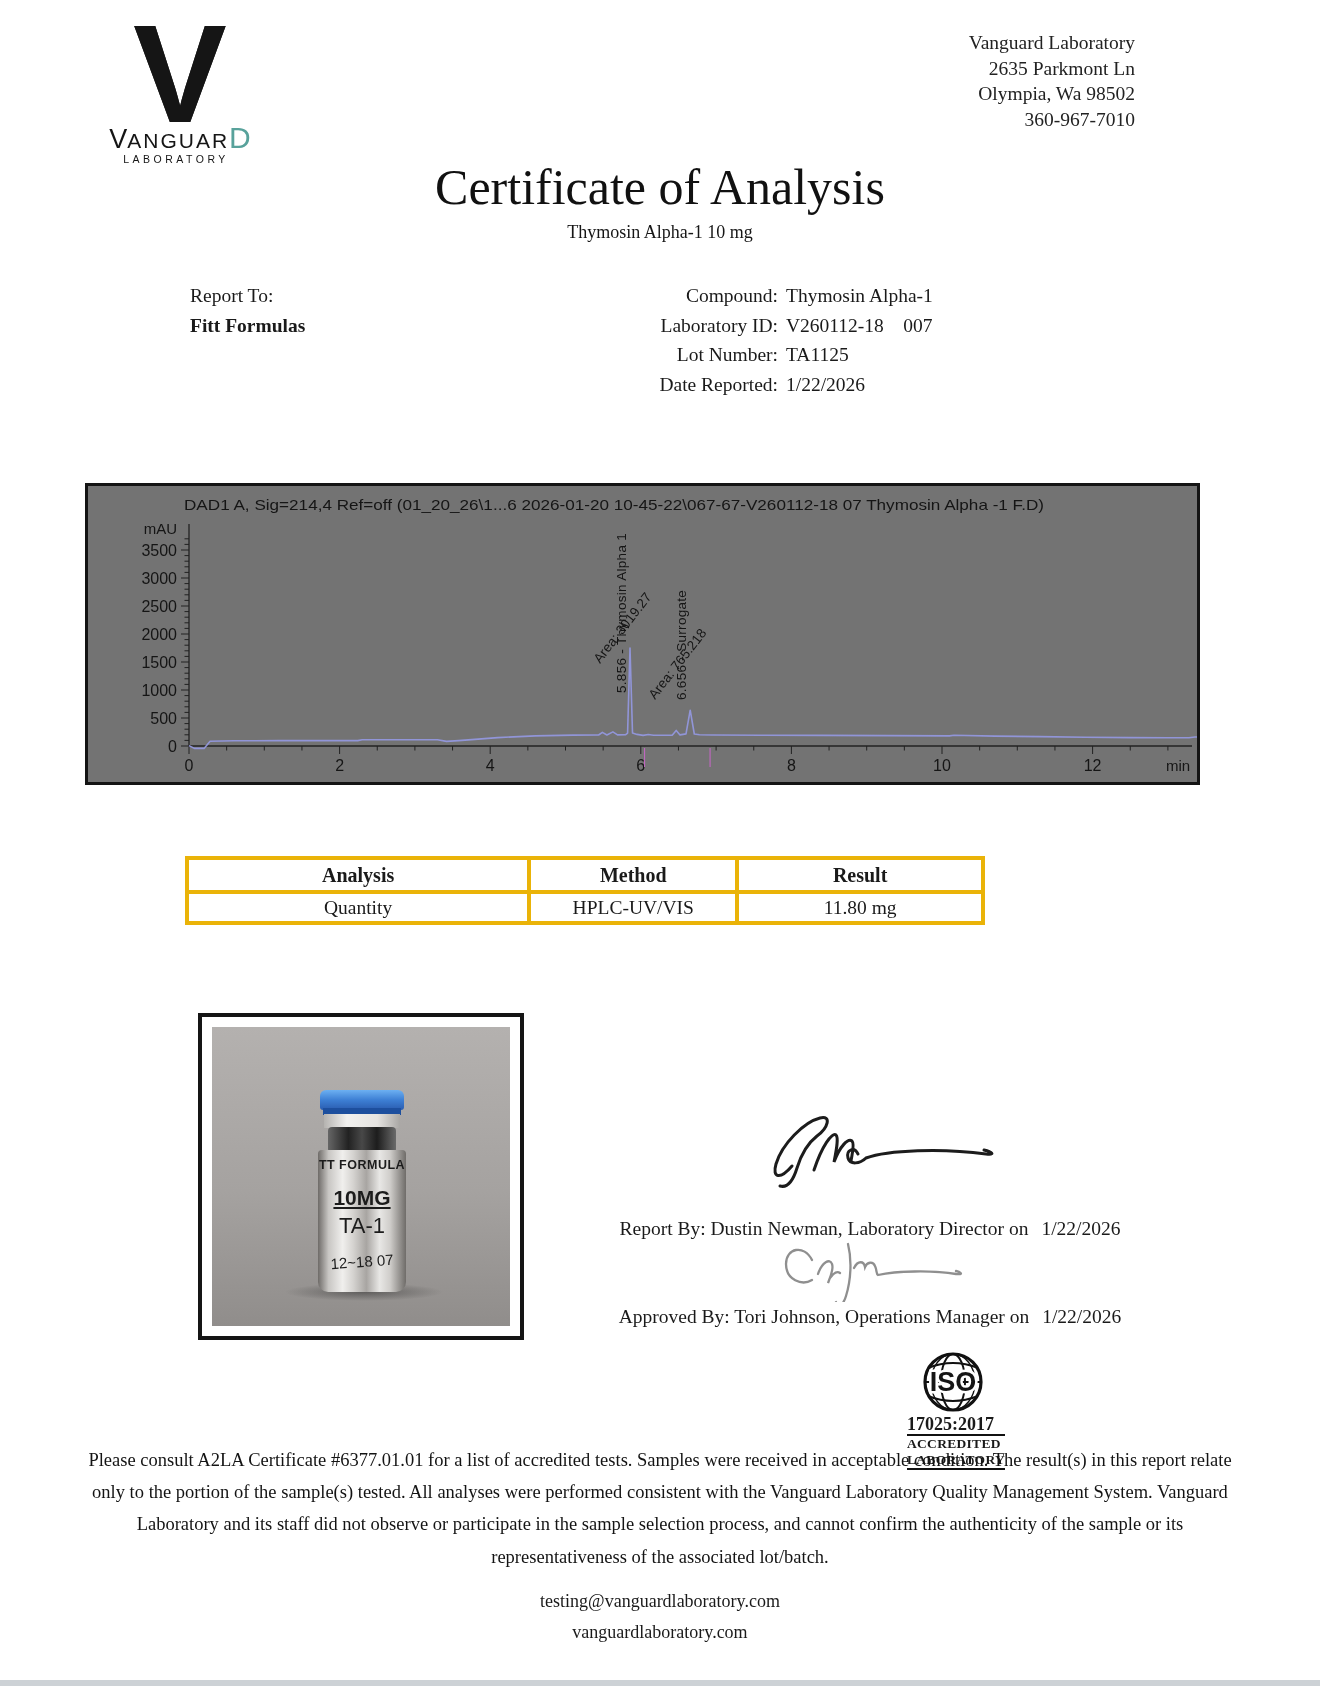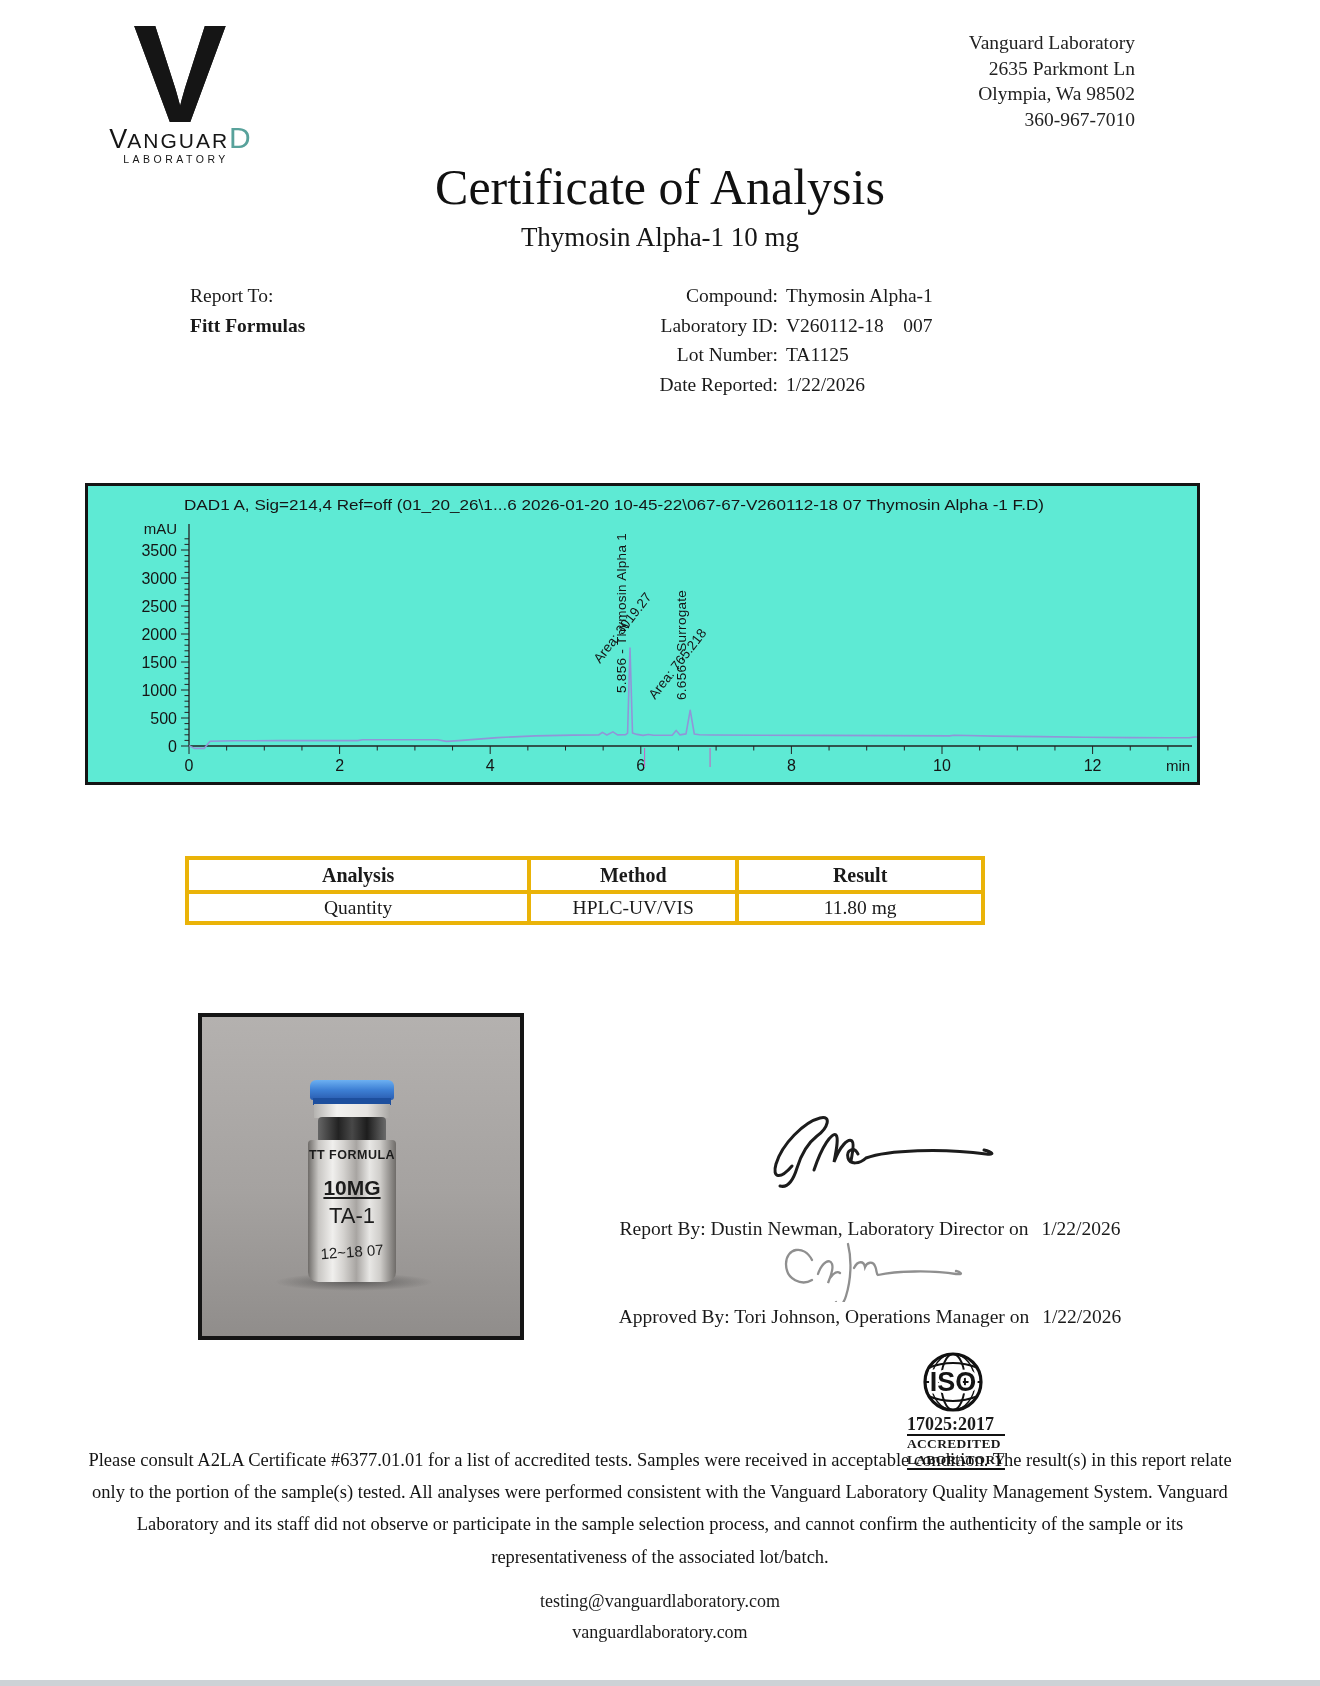--- a/index.html
+++ b/index.html
@@ -9,45 +9,45 @@
     background:#ffffff; overflow:hidden;
     font-family:"Liberation Serif","DejaVu Serif",serif; color:#1a1a1a;
   }
   .abs { position:absolute; }
 
   
   .logo { left:92px; top:10px; width:180px; height:160px; }
   .address { right:185px; top:30px; text-align:right; font-size:19.5px; line-height:25.5px; color:#222; }
 
   .title { left:0; top:158px; width:100%; text-align:center; font-size:50px; color:#111; }
-  .subtitle { left:0; top:222px; width:100%; text-align:center; font-size:27px; color:#161616; }
+  .subtitle { left:0; top:222px; width:100%; text-align:center; font-size:18px; color:#161616; }
 
   
   .report-block { left:190px; top:281px; font-size:19.5px; line-height:30px; }
   .report-name { font-weight:bold; }
   .info-block { left:480px; top:281px; width:620px; }
   .info-row { display:flex; font-size:19.5px; line-height:29.5px; }
   .info-label { width:298px; text-align:right; }
   .info-value { margin-left:8px; white-space:pre; }
 
   
-  .chromo-box { left:85px; top:483px; width:1115px; height:302px; border:3px solid #141414; background:#5eead4; }
+  .chromo-box { left:85px; top:483px; width:1115px; height:302px; border:3px solid #141414; background:#737373; }
   .chromo-box svg { display:block; }
   svg text { font-family:"Liberation Sans","DejaVu Sans",sans-serif; fill:#151515; }
 
   
   .results-table { left:185px; top:856px; width:800px; border-collapse:collapse; }
   .results-table th, .results-table td {
     border:4px solid #eab308; text-align:center; font-family:"Liberation Serif","DejaVu Serif",serif;
   }
   .results-table th { font-size:20px; font-weight:bold; height:34px; border-bottom:3px double #111; }
   .results-table td { font-size:19.5px; height:31px; }
 
   
-  .photo-frame { left:198px; top:1013px; width:326px; height:327px; background:#fff; border:4px solid #151515; }
+  .photo-frame { left:198px; top:1013px; width:326px; height:327px; background:#fff; border:4px solid #151515; padding:10px; }
   .photo-img { position:relative; width:100%; height:100%; overflow:hidden;
     background:linear-gradient(180deg,#b4b1af 0%,#a5a2a0 55%,#908d8b 100%); }
   .vial-cap { position:absolute; left:108px; top:63px; width:84px; height:20px; border-radius:6px 6px 3px 3px;
     background:linear-gradient(180deg,#6cb0f2 0%,#3d7fd4 50%,#2a5cb0 100%); }
   .vial-capband { position:absolute; left:111px; top:81px; width:78px; height:7px; background:#1d4f9e; }
   .vial-collar { position:absolute; left:112px; top:87px; width:76px; height:14px;
     background:linear-gradient(90deg,#b5b3b0,#f2f1ef 30%,#e6e4e1 70%,#a9a7a4); }
   .vial-crimp { position:absolute; left:116px; top:100px; width:68px; height:26px; border-radius:4px;
     background:linear-gradient(90deg,#666,#222 30%,#484848 50%,#1d1d1d 72%,#6a6a6a); }
   .vial-body { position:absolute; left:106px; top:123px; width:88px; height:142px; border-radius:4px 4px 10px 10px;

